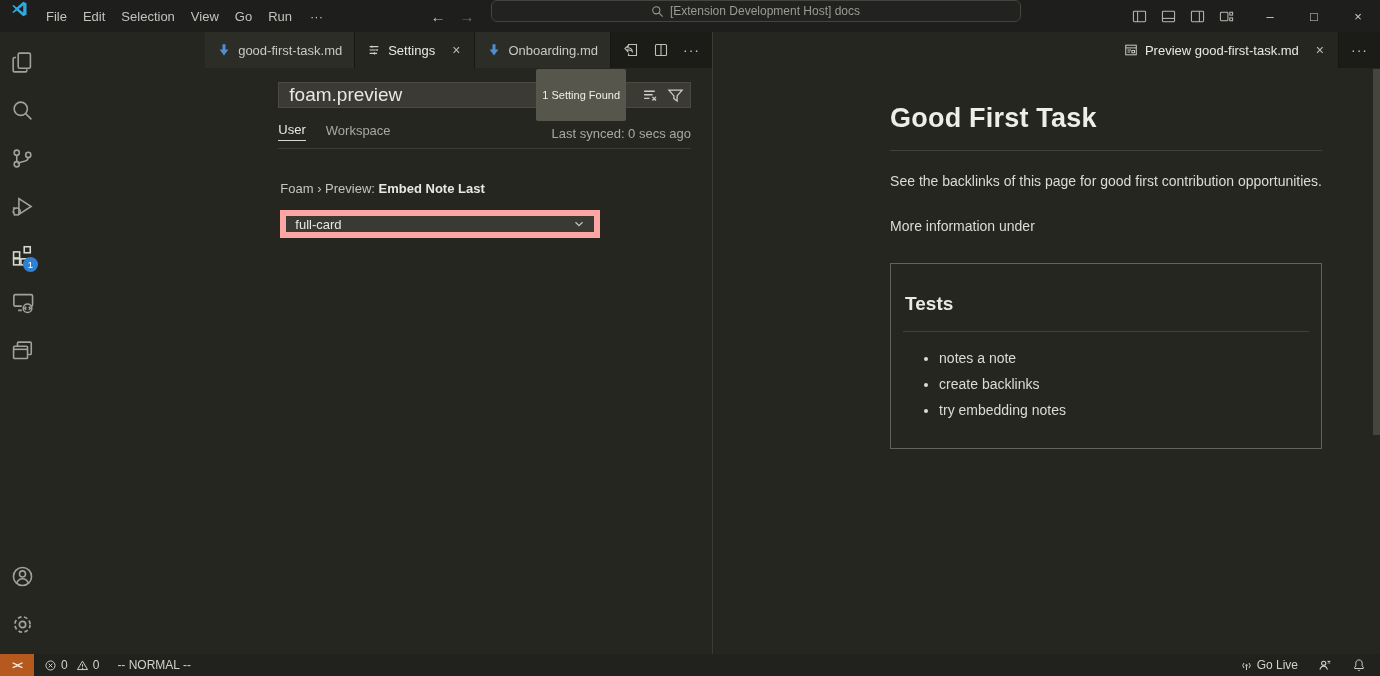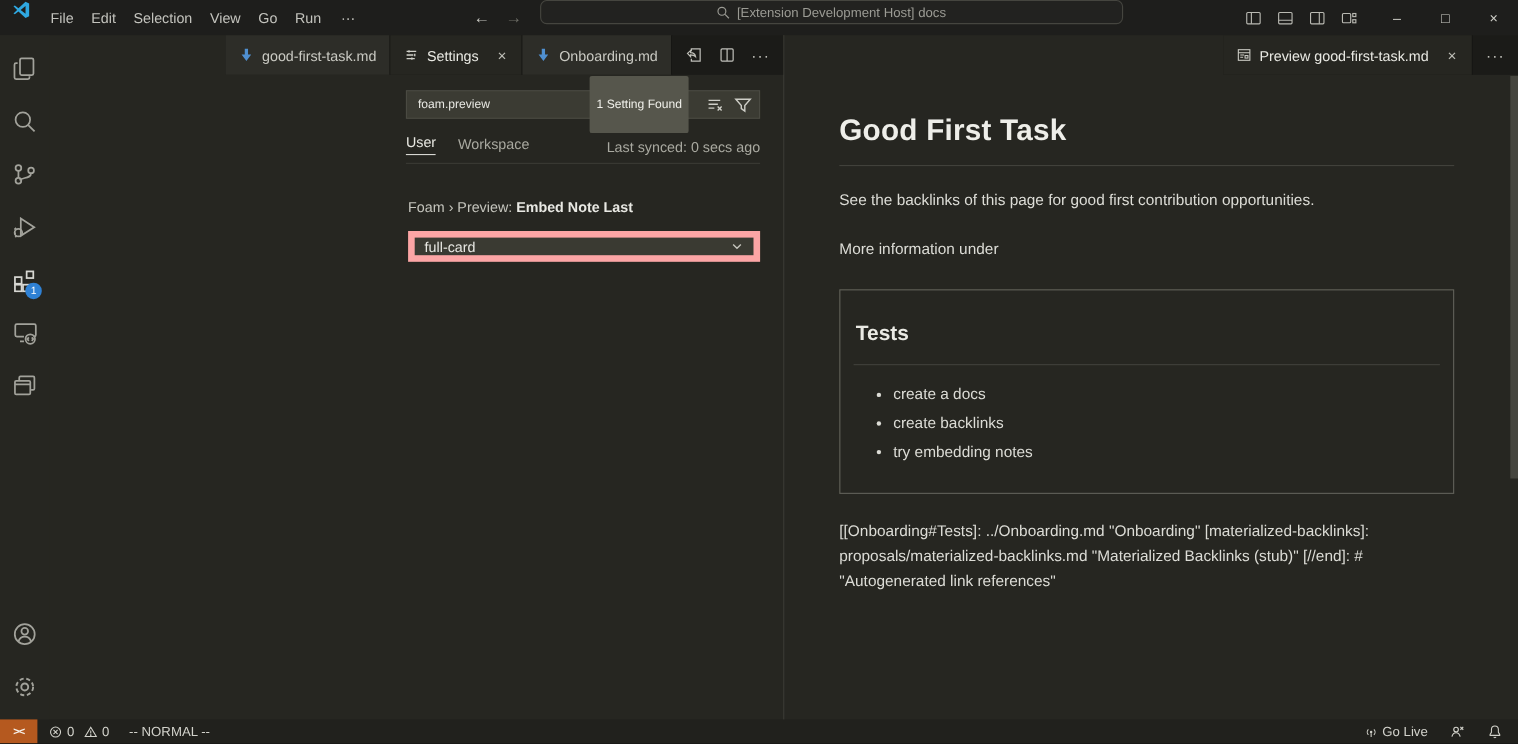--- a/index.html
+++ b/index.html
@@ -40,21 +40,21 @@
   .group.right{ flex:1; }
   .tabbar{ height:36px; background:#1b1b18; display:flex; align-items:stretch; flex:0 0 auto;}
   .tab{ display:flex; align-items:center; gap:7px; padding:0 12px; font-size:13px; background:#2d2d28; color:#c9c9c2; border-right:1px solid #161613; white-space:nowrap;}
   .tab.active{ background:#262621; color:#e9e9e3;}
   .tab .close{ margin-left:8px; font-size:14px; color:#bdbdb6; padding:0 2px; border-radius:4px;}
   .tab-actions{ margin-left:auto; display:flex; align-items:center; gap:14px; padding:0 12px; color:#c0c0b9;}
   .dots{ font-size:14px; letter-spacing:1px; }
   
   .settings-body{ padding:14px 21px 0 24px; }
   .settings-searchrow{ display:flex; align-items:center; height:26px; background:#3b3b33; border:1px solid #4a4a42; padding:0 6px 0 8px;}
-  .settings-search{ flex:1; background:transparent; border:none; outline:none; color:#e8e8e3; font-size:11px; font-family:"Liberation Sans",sans-serif;}
+  .settings-search{ flex:1; background:transparent; border:none; outline:none; color:#e8e8e3; font-size:19px; font-family:"Liberation Sans",sans-serif;}
   .result-badge{ background:#56564c; color:#f0f0ea; font-size:11px; padding:20px 6px; border-radius:2px; margin-right:16px; white-space:nowrap;}
   .search-icons{ display:flex; align-items:center; gap:8px; color:#cfcfc8;}
   .scope-row{ display:flex; align-items:flex-end; margin-top:14px; border-bottom:1px solid #3b3b35; padding-bottom:7px; font-size:13px;}
   .scope{ margin-right:20px; color:#a9a9a0; padding-bottom:3px;}
   .scope.active{ color:#e9e9e3; border-bottom:1.5px solid #d7d7d2;}
   .last-synced{ margin-left:auto; color:#a9a9a0;}
   .setting-row{ margin-top:32px; padding-left:2px;}
   .setting-title{ font-size:13px; color:#c5c5bd;}
   .setting-title b{ color:#e8e8e3; }
   .select{ margin-top:14px; width:320px; height:28px; background:#3a3a32; border:6px solid #fca5a5; display:flex; align-items:center; padding:0 8px 0 9px; font-size:13px; color:#e8e8e3;}
@@ -299,28 +299,27 @@
         <div class="preview-body">
           <h1>Good First Task</h1>
           <hr class="h1-rule">
           <p class="p-intro">See the backlinks of this page for good first contribution opportunities.</p>
           <p class="p-more">More information under</p>
 
           <div class="card">
             <h2>Tests</h2>
             <hr>
             <ul>
-              <li>create a docs</li>
+              <li>notes a note</li>
               <li>create backlinks</li>
               <li>try embedding notes</li>
             </ul>
           </div>
 
 
-          <p class="p-foot">[[Onboarding#Tests]: ../Onboarding.md "Onboarding" [materialized-backlinks]: proposals/materialized-backlinks.md "Materialized Backlinks (stub)" [//end]: # "Autogenerated link references"</p>
         </div>
         <div class="scroll-thumb"></div>
       </div>
     </div>
   </div>
 
   <div class="statusbar">
     <div class="remote-ind">&gt;&lt;</div>
     <div class="sb-left">
       <div class="sb-item">

